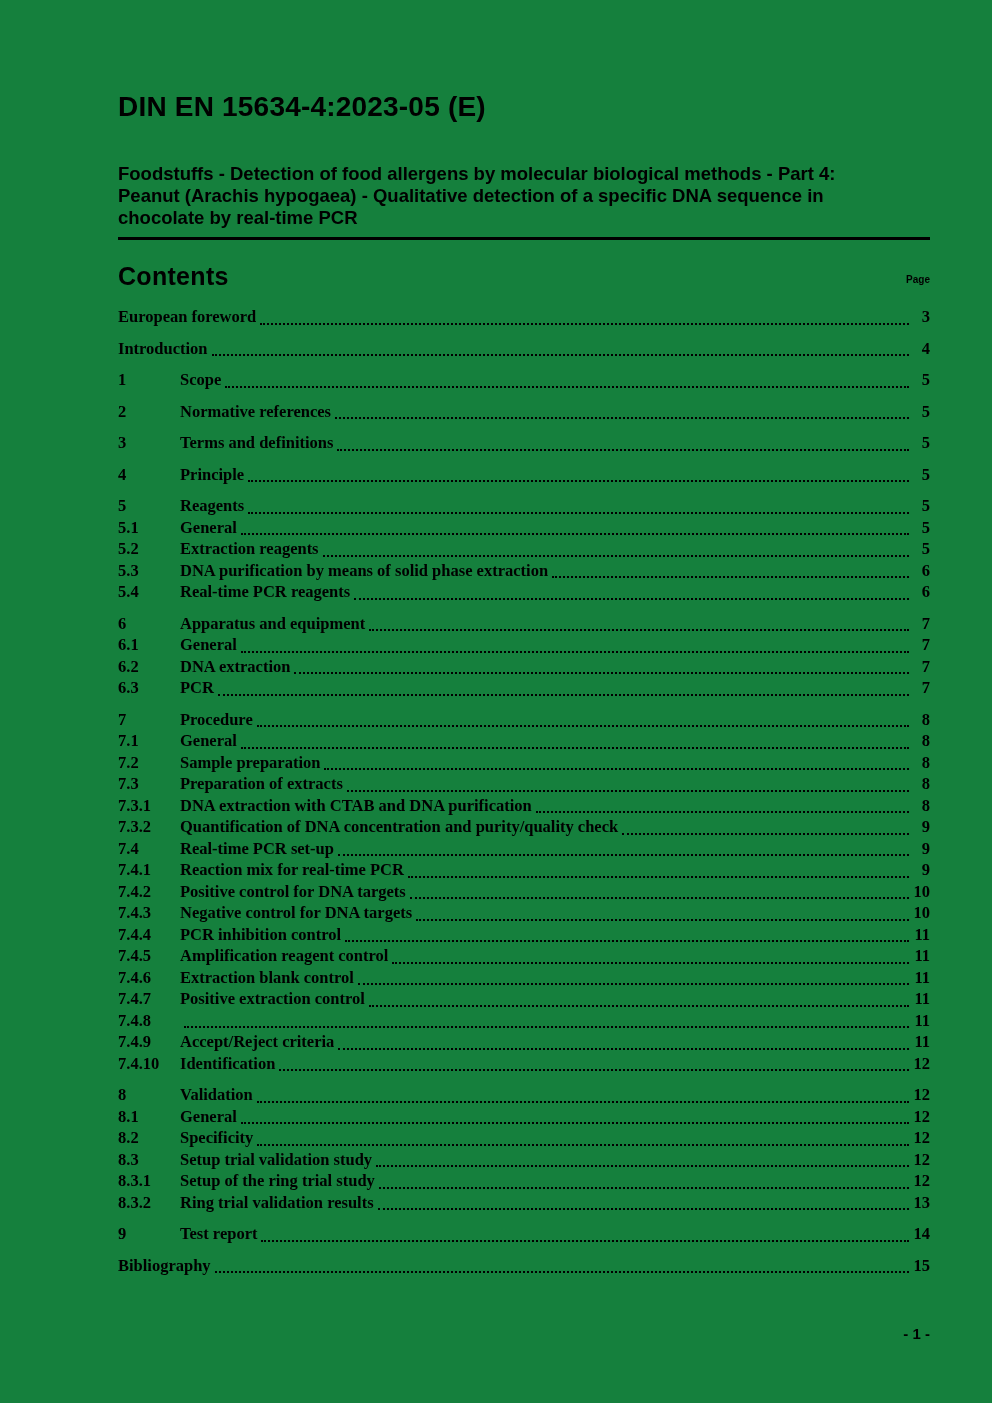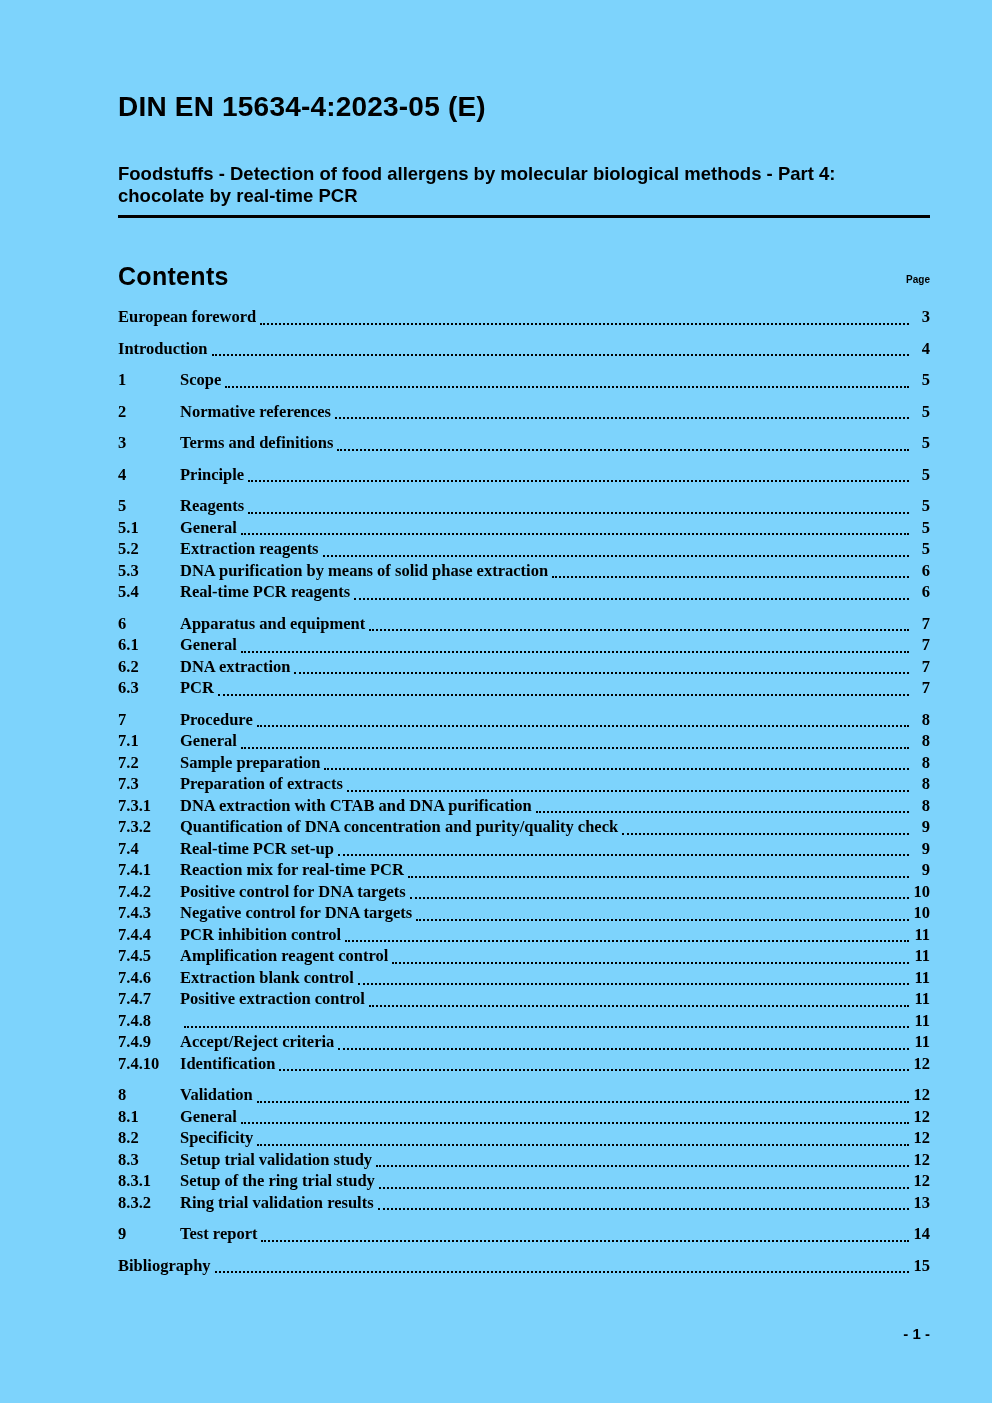--- a/index.html
+++ b/index.html
@@ -6,21 +6,21 @@
     margin: 0;
     padding: 0;
     background: #ffffff;
     color: #000000;
     font-family: "Liberation Sans", sans-serif;
   }
   .page {
     position: relative;
     width: 992px;
     height: 1403px;
-    background: #7dd3fc;
+    background: #15803d;
     overflow: hidden;
   }
   .content {
     position: absolute;
     left: 118px;
     right: 62px;
     top: 0;
   }
   .doc-number {
     margin-top: 92px;
@@ -34,21 +34,21 @@
     font-size: 18.5px;
     line-height: 22px;
     font-weight: bold;
     padding-bottom: 8px;
     border-bottom: 3px solid #000000;
   }
   .contents-row {
     display: flex;
     justify-content: space-between;
     align-items: flex-end;
-    margin-top: 45px;
+    margin-top: 23px;
   }
   .contents-heading {
     font-size: 25px;
     line-height: 26px;
     font-weight: bold;
     letter-spacing: 0.3px;
   }
   .page-col-label {
     font-size: 10px;
     font-weight: bold;
@@ -100,20 +100,21 @@
 </head>
 <body>
 
 <div class="page">
   <div class="content">
 
     <div class="doc-number">DIN EN 15634-4:2023-05 (E)</div>
 
     <div class="doc-title">
       <div>Foodstuffs - Detection of food allergens by molecular biological methods  - Part 4:</div>
+      <div>Peanut (Arachis hypogaea) - Qualitative detection of a specific DNA sequence in</div>
       <div>chocolate by real-time PCR</div>
     </div>
 
     <div class="contents-row">
       <div class="contents-heading">Contents</div>
       <div class="page-col-label">Page</div>
     </div>
 
     <div class="toc" id="toc-list">
         <div class="toc-row group-start no-num">

